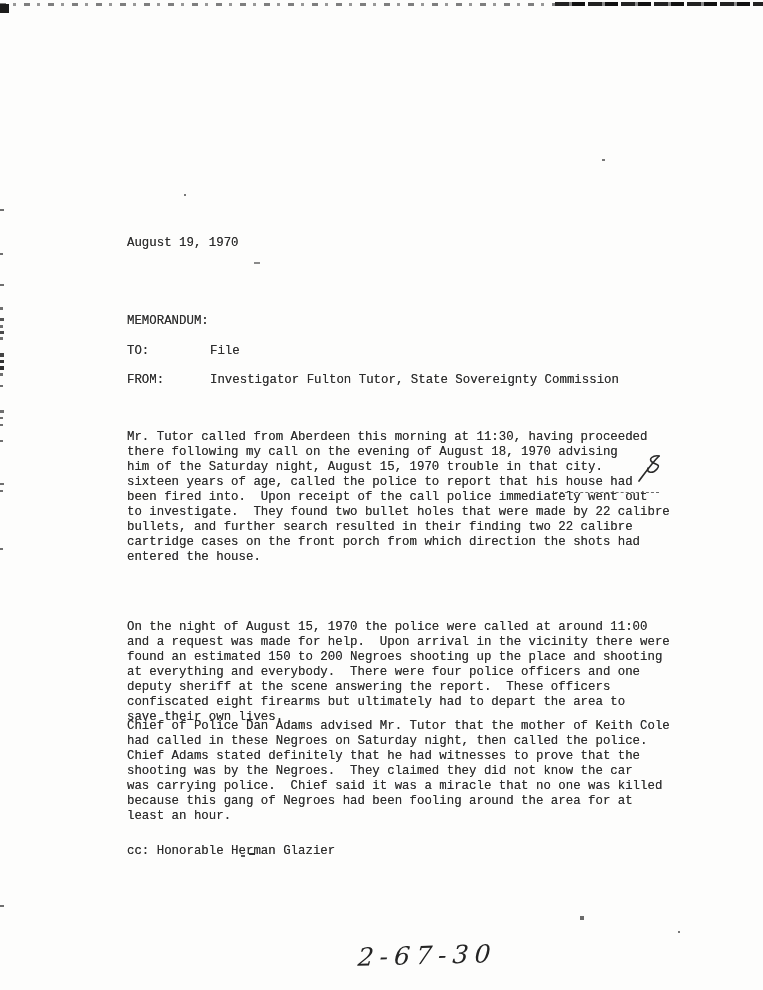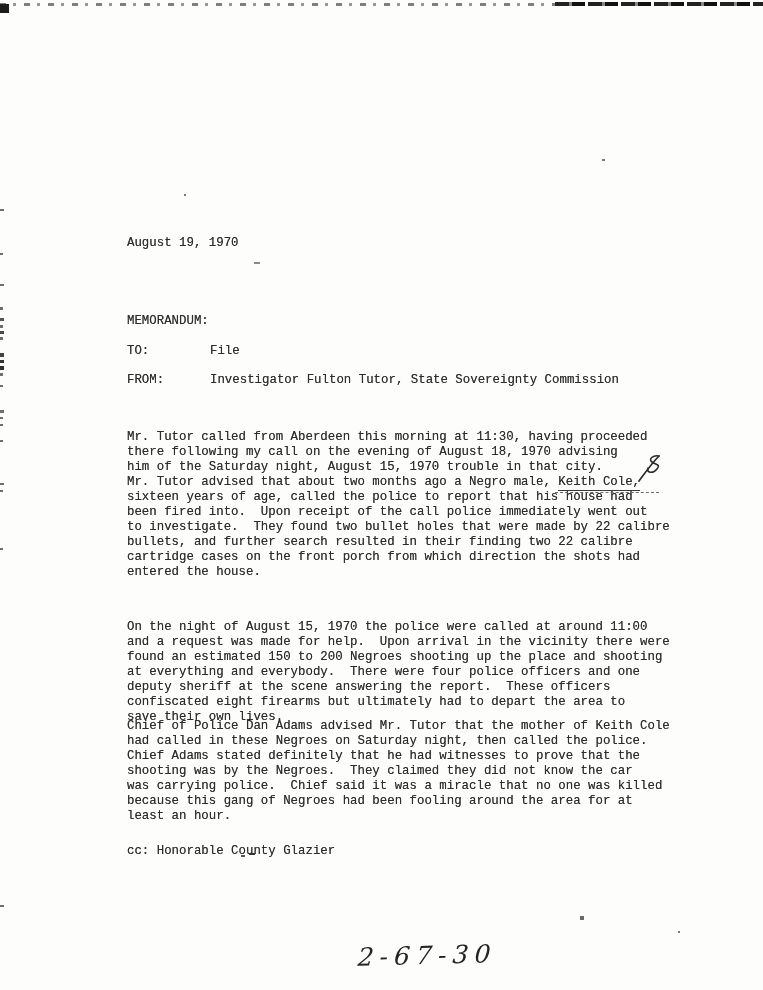--- a/index.html
+++ b/index.html
@@ -122,21 +122,20 @@
   </div>
   <div class="field-row" style="top:344px">
     <span class="field-label">TO:</span>
     <span class="field-value">File</span>
   </div>
 
   <div class="para" style="top:430px">
     <pre>Mr. Tutor called from Aberdeen this morning at 11:30, having proceeded
 there following my call on the evening of August 18, 1970 advising
 him of the Saturday night, August 15, 1970 trouble in that city.</pre>
-    <div class="pline"><span>Mr. Tutor advised that about two months ago a Negro male, </span><span class="ul-solid">Keith Cole,</span></div>
     <pre>sixteen years of age, called the police to report that his house had
 been fired into.  Upon receipt of the call police immediately went out
 to investigate.  They found two bullet holes that were made by 22 calibre
 bullets, and further search resulted in their finding two 22 calibre
 cartridge cases on the front porch from which direction the shots had
 entered the house.</pre>
     <div class="dashed-underline" style="left:428px; top:62px"></div>
   </div>
 
   <svg class="mark" width="32" height="30" viewBox="0 0 32 30">
@@ -153,21 +152,21 @@
 save their own lives.</pre>
 
   <pre class="para" style="top:719px">Chief of Police Dan Adams advised Mr. Tutor that the mother of Keith Cole
 had called in these Negroes on Saturday night, then called the police.
 Chief Adams stated definitely that he had witnesses to prove that the
 shooting was by the Negroes.  They claimed they did not know the car
 was carrying police.  Chief said it was a miracle that no one was killed
 because this gang of Negroes had been fooling around the area for at
 least an hour.</pre>
 
-  <div class="line" style="left:127px; top:844px">cc: Honorable County Glazier</div>
+  <div class="line" style="left:127px; top:844px">cc: Honorable Herman Glazier</div>
 
   <div class="cc-marks">
     <span style="left:241px;top:855px;width:4px;height:2px"></span>
     <span style="left:249px;top:853px;width:6px;height:2px;background:#333"></span>
   </div>
 
   <div class="handwritten-code">2-67-30</div>
 
 </div>
 

